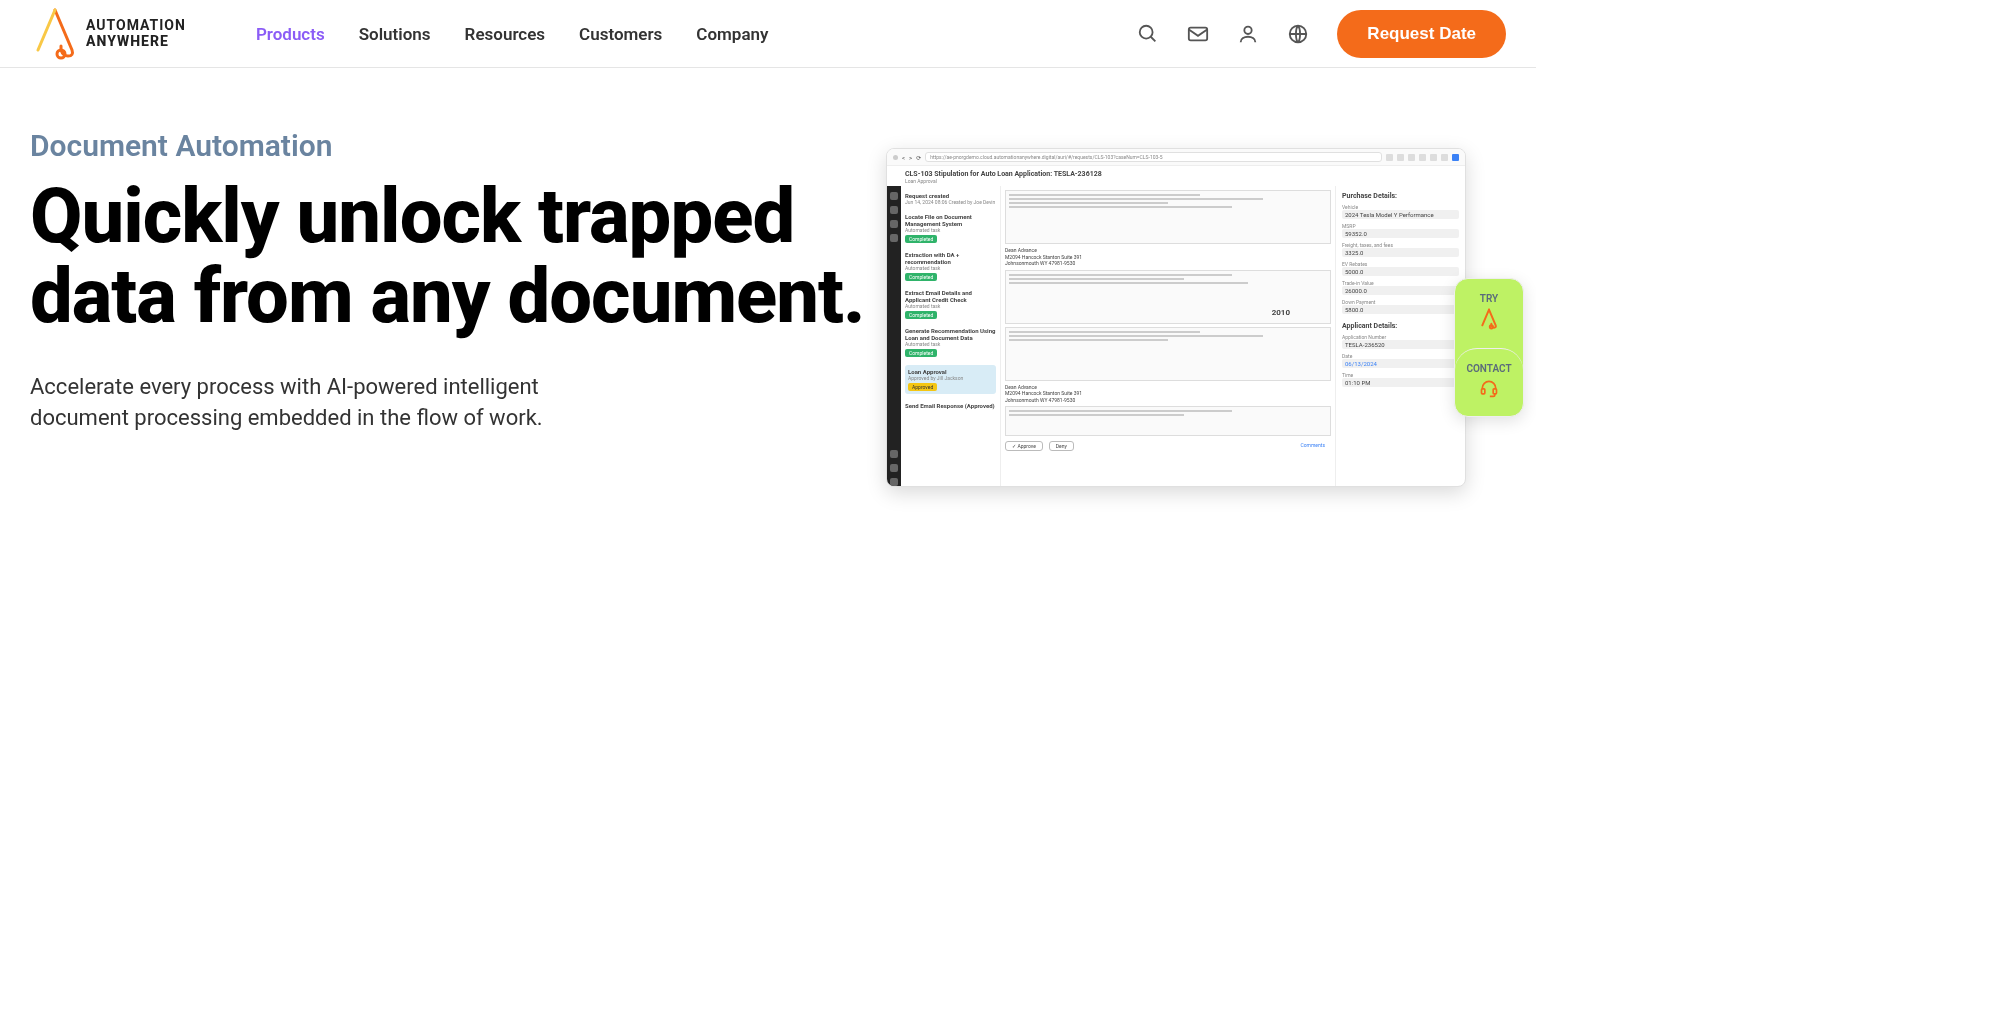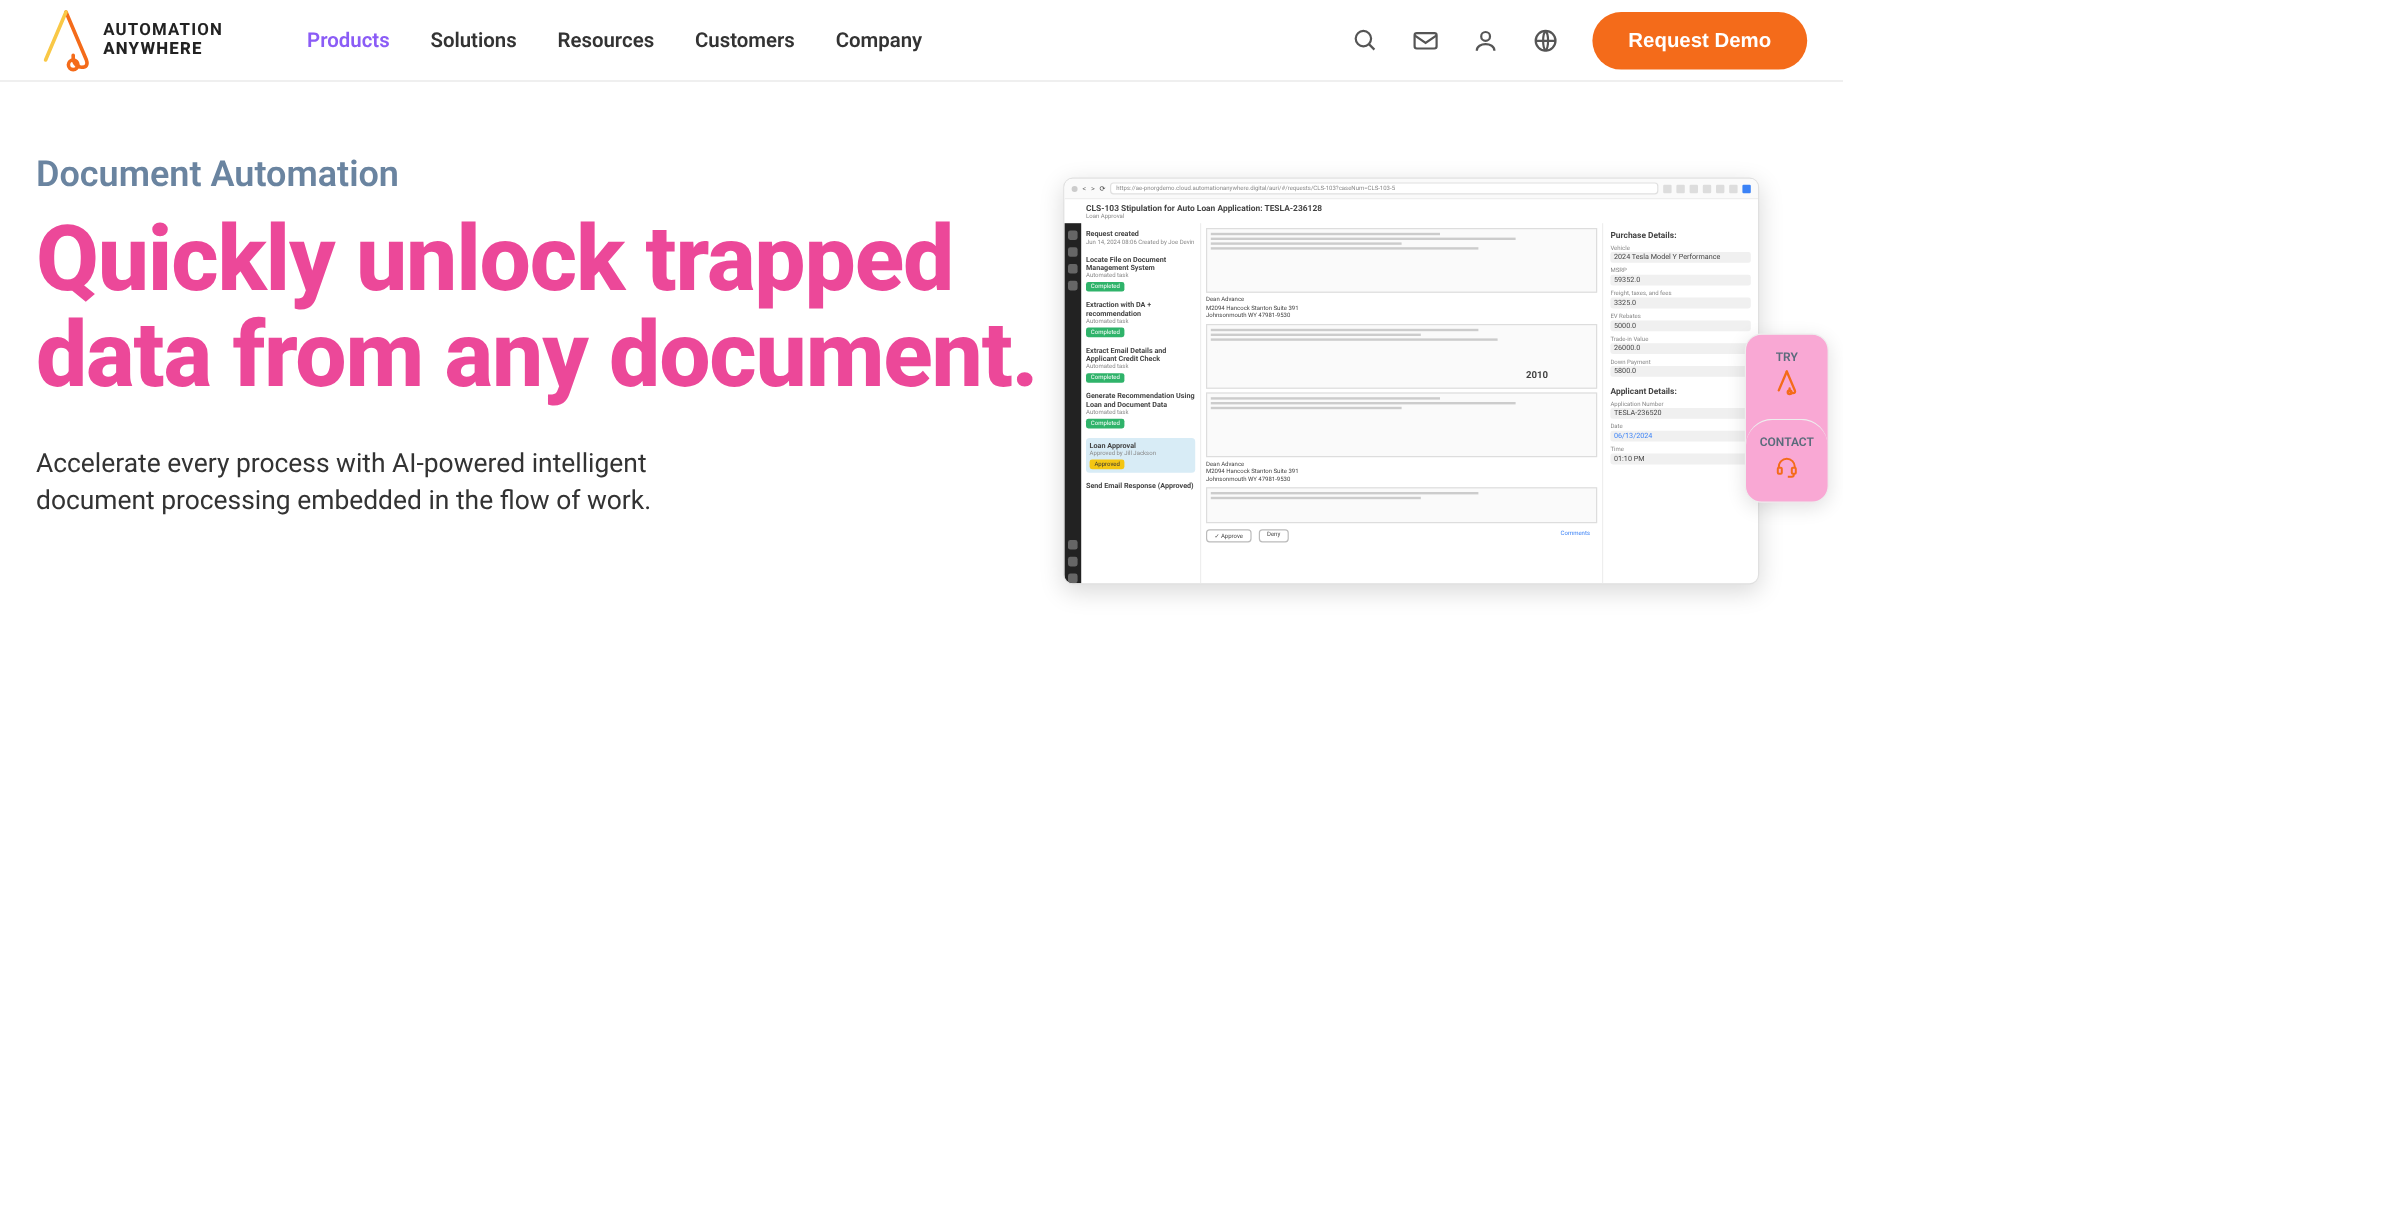--- a/index.html
+++ b/index.html
@@ -11,21 +11,21 @@
   .nav { display: flex; gap: 34px; }
   .nav a { font-size: 17px; font-weight: 600; color: #333; text-decoration: none; cursor: pointer; }
   .nav a.active { color: #8b5cf6; }
   .header-right { margin-left: auto; display: flex; align-items: center; gap: 28px; }
   .icon-btn { width: 22px; height: 22px; color: #555; cursor: pointer; display:flex; align-items:center; justify-content:center;}
   .cta { background: #f46b1a; color: #fff; font-weight: 700; font-size: 17px; padding: 14px 30px; border-radius: 999px; border: none; cursor: pointer; }
   
   .hero { display: flex; padding: 60px 30px 40px 30px; }
   .hero-left { flex: 1 1 52%; padding-right: 20px; }
   .eyebrow { color: #6a84a0; font-size: 30px; font-weight: 600; margin-bottom: 14px; }
-  .headline { font-size: 76px; font-weight: 800; line-height: 1.05; color: #ec4899; letter-spacing: -1px; }
+  .headline { font-size: 76px; font-weight: 800; line-height: 1.05; color: #000000; letter-spacing: -1px; }
   .subhead { font-size: 22px; color: #333; margin-top: 34px; line-height: 1.45; max-width: 560px; }
   .hero-right { flex: 0 0 620px; position: relative; padding-top: 20px;}
   
   .appshot { width: 580px; border:1px solid #e0e0e0; border-radius: 8px; box-shadow: 0 6px 20px rgba(0,0,0,0.15); background:#fff; overflow:hidden; position:relative; font-size: 6px; color:#444;}
   .browsebar{display:flex; align-items:center; gap:4px; padding:3px 6px; border-bottom:1px solid #eee; background:#fafafa;}
   .bb-dot{width:5px;height:5px;border-radius:50%;background:#ccc;}
   .bb-url{flex:1; border:1px solid #e0e0e0; border-radius:3px; padding:1px 4px; font-size:5px; color:#888; background:#fff;}
   .bb-ic{width:7px;height:7px;background:#ddd;border-radius:1px;}
   .app-body{display:flex; height:300px;}
   .rail{width:14px; background:#222; display:flex; flex-direction:column; gap:6px; padding-top:6px; align-items:center;}
@@ -41,21 +41,21 @@
   .formblk{border:1px solid #ddd; background:#fafafa; height:54px; position:relative; padding:3px;}
   .formblk .ln{height:2px; background:#ccc; margin-bottom:2px;}
   .formblk .big{font-weight:700;font-size:8px;position:absolute;right:40px;bottom:6px;}
   .actions{display:flex; gap:6px; margin-top:2px;}
   .actions span{border:1px solid #bbb; border-radius:3px; font-size:5px; padding:1px 6px;}
   .side{width:130px; border-left:1px solid #eee; padding:6px; display:flex; flex-direction:column; gap:4px;}
   .side .h{font-weight:700; font-size:7px;}
   .kv .k{font-size:5px; color:#888;}
   .kv .v{font-size:6px; background:#f0f0f0; padding:1px 3px; border-radius:2px;}
   
-  .float { position: absolute; right: -18px; top: 150px; width: 70px; background: #f9a8d4; border:1px solid #eee; border-radius: 14px; box-shadow: 0 4px 16px rgba(0,0,0,0.12); overflow:hidden;}
+  .float { position: absolute; right: -18px; top: 150px; width: 70px; background: #bef264; border:1px solid #eee; border-radius: 14px; box-shadow: 0 4px 16px rgba(0,0,0,0.12); overflow:hidden;}
   .float .cell{ padding:14px 4px; text-align:center; font-size:10px; font-weight:600; color:#5a6b7b; cursor:pointer;}
   .float .cell + .cell{ border-top:1px solid #eee;border-radius:22px;}
   .float .glyph{ color:#f46b1a; font-size:18px; display:block; margin-top:4px;}
 </style>
 </head>
 <body>
 
 <header class="header">
   <div class="logo">
     <svg width="50" height="56" viewBox="0 0 50 56">
@@ -93,21 +93,21 @@
           <circle cx="12" cy="8" r="4"></circle>
           <path d="M4 21c0-4 4-6 8-6s8 2 8 6"></path>
         </svg>
     </span>
     <span class="icon-btn">
       <svg width="22" height="22" viewBox="0 0 24 24" fill="none" stroke="currentColor" stroke-width="2">
           <circle cx="12" cy="12" r="9"></circle>
           <path d="M3 12h18M12 3c3 3 3 15 0 18M12 3c-3 3-3 15 0 18"></path>
         </svg>
     </span>
-    <button class="cta">Request Demo</button>
+    <button class="cta">Request Date</button>
   </div>
 </header>
 
 <section class="hero">
   <div class="hero-left">
     <div class="eyebrow">Document Automation</div>
     <h1 class="headline">Quickly unlock trapped data from any document.</h1>
     <p class="subhead">Accelerate every process with AI-powered intelligent document processing embedded in the flow of work.</p>
   </div>
 

